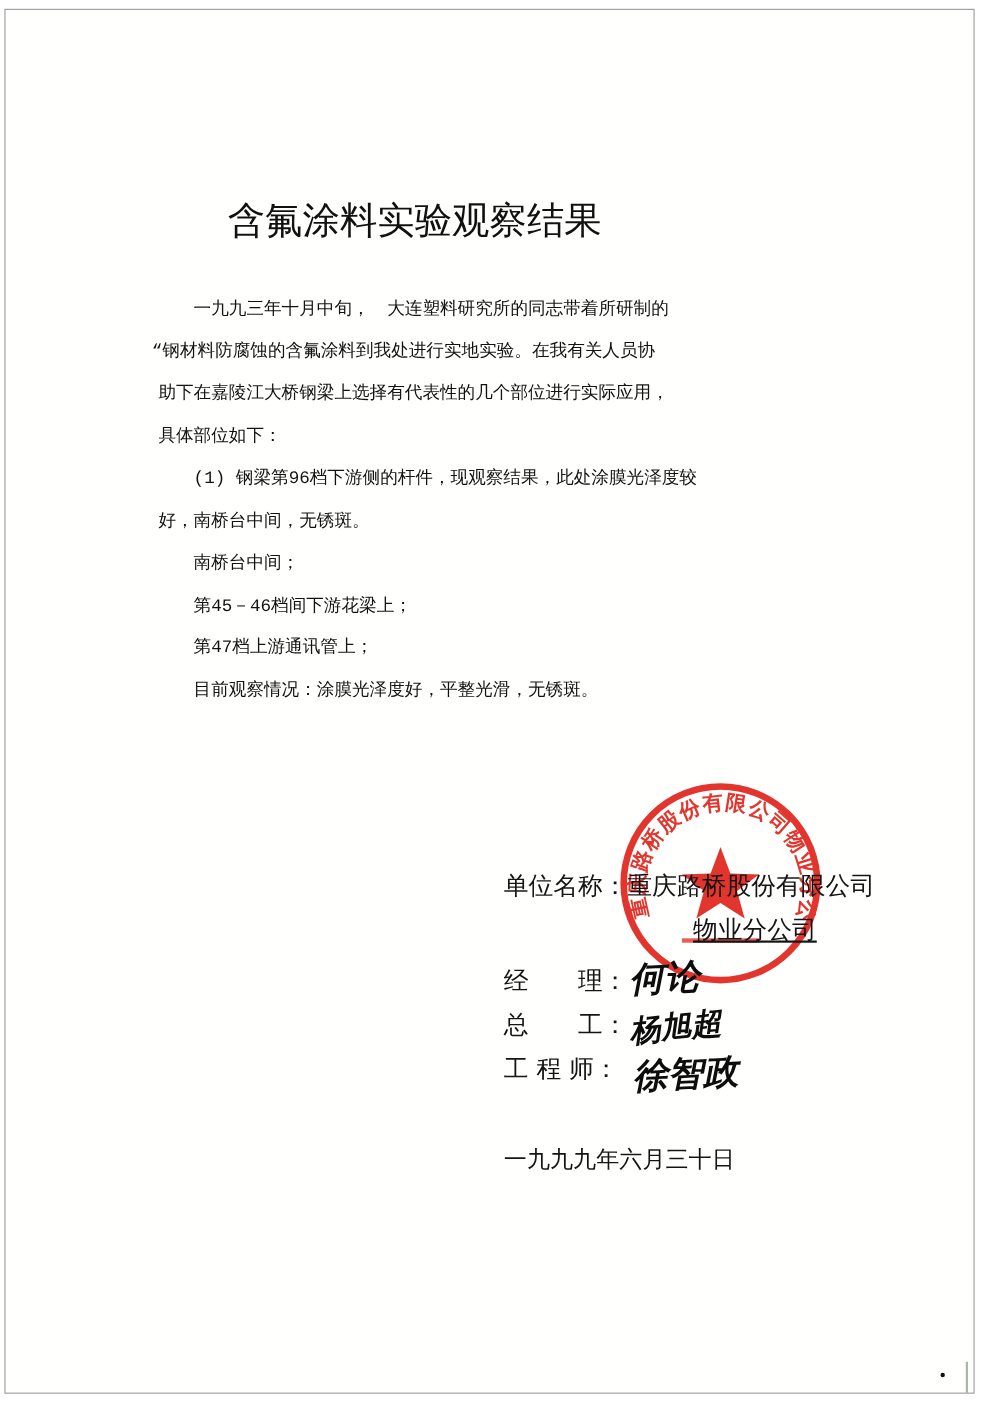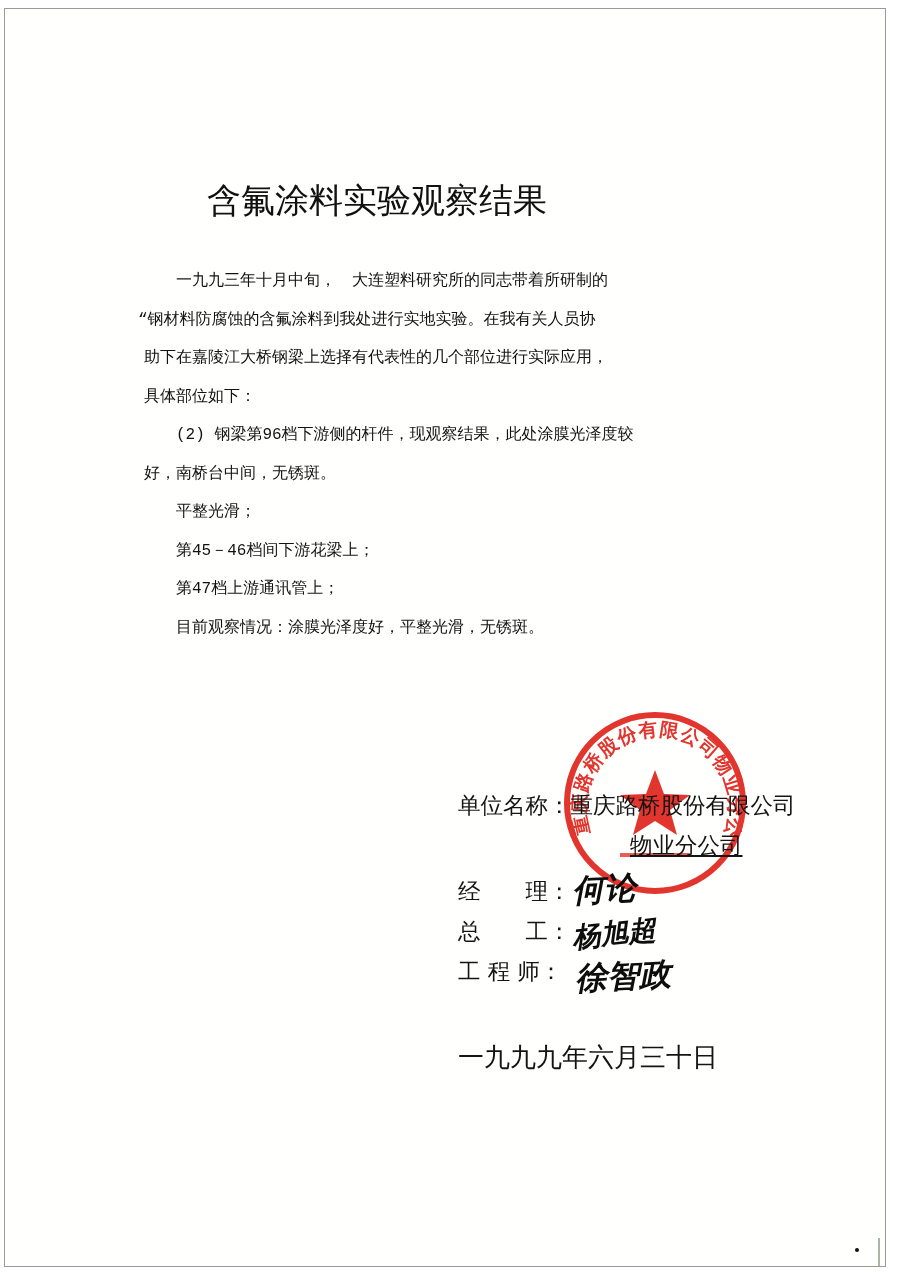--- a/index.html
+++ b/index.html
@@ -72,21 +72,21 @@
       font-weight: bold;
       color: #0d0d0d;
       font-size: 30px;
       white-space: nowrap;
       z-index: 4;
     }
     .date {
       position: absolute;
       left: 458px;
       top: 1040px;
-      font-size: 26px;
+      font-size: 21px;
       white-space: nowrap;
       font-family: Liberation Sans, sans-serif;
       text-align: center;
     }
     .stamp {
       position: absolute;
       left: 560px;
       top: 708px;
       width: 190px;
       height: 190px;
@@ -117,23 +117,23 @@
 
 <div class="page"></div>
 
 <div class="title">含氟涂料实验观察结果</div>
 
 <div class="body-text">
   <div class="line indent">一九九三年十月中旬，　大连塑料研究所的同志带着所研制的</div>
   <div class="line" style="margin-left:-6px">“钢材料防腐蚀的含氟涂料到我处进行实地实验。在我有关人员协</div>
   <div class="line">助下在嘉陵江大桥钢梁上选择有代表性的几个部位进行实际应用，</div>
   <div class="line">具体部位如下：</div>
-  <div class="line indent">(2) 钢梁第96档下游侧的杆件，现观察结果，此处涂膜光泽度较</div>
+  <div class="line indent">(1) 钢梁第96档下游侧的杆件，现观察结果，此处涂膜光泽度较</div>
   <div class="line">好，南桥台中间，无锈斑。</div>
-  <div class="line indent">平整光滑；</div>
+  <div class="line indent">南桥台中间；</div>
   <div class="line indent">第45－46档间下游花梁上；</div>
   <div class="line indent">第47档上游通讯管上；</div>
   <div class="line indent">目前观察情况：涂膜光泽度好，平整光滑，无锈斑。</div>
 </div>
 
 <svg class="stamp" viewBox="0 0 190 190">
   <defs>
     <path id="sealArc" d="M 30 125 A 72 72 0 1 1 165 125"></path>
   </defs>
   <circle cx="95" cy="95" r="88" fill="none" stroke="#e0241c" stroke-width="6"></circle>

